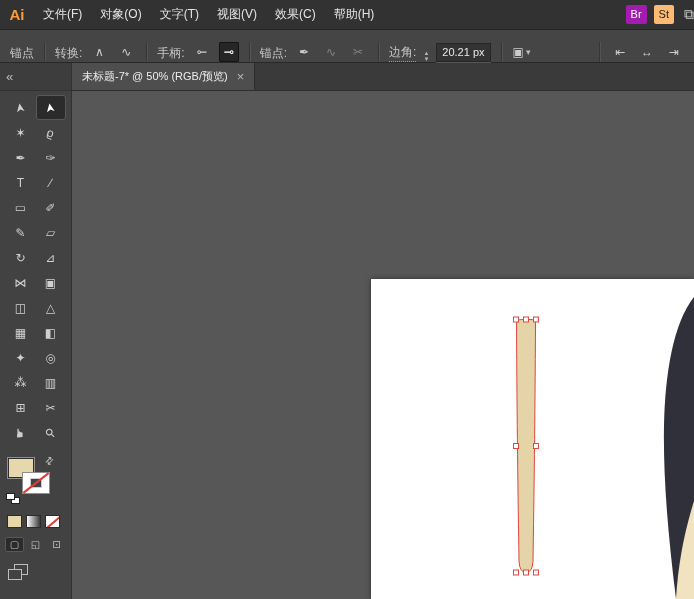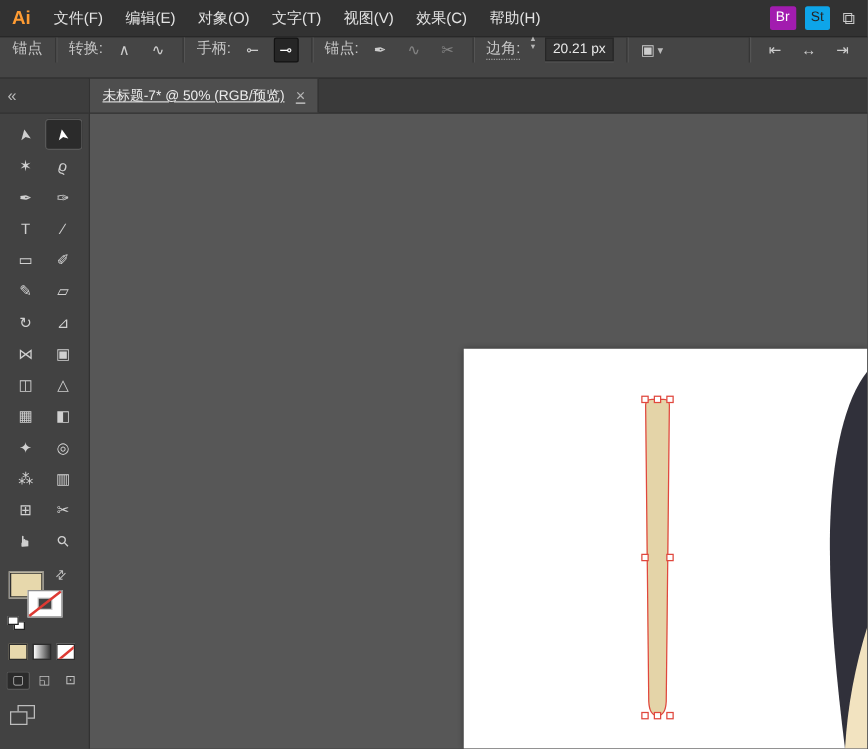--- a/index.html
+++ b/index.html
@@ -1,30 +1,30 @@
 <!DOCTYPE html>
 <html><head>
 <meta charset="utf-8">
 <style>
   *{margin:0;padding:0;box-sizing:border-box;}
   html,body{width:694px;height:599px;}
   body{background:#3c3c3c;font-family:"Liberation Sans","DejaVu Sans",sans-serif;font-size:12px;color:#d4d4d4;overflow:hidden;}
 
   
-  .menu-bar{height:30px;background:#323232;display:flex;align-items:center;padding-right:10px;border-bottom:1px solid #262626;}
+  .menu-bar{height:30px;background:#323232;display:flex;align-items:center;border-bottom:1px solid #262626;}
   .logo{width:34px;font-size:15px;font-weight:bold;text-align:center;}
   .menu-item{padding:0 9px;font-size:12px;color:#e3e3e3;line-height:29px;white-space:nowrap;cursor:default;text-align:right;}
   .spacer{flex:1;}
   .app-btn{height:19px;padding:0 5px;border-radius:2px;font-size:11px;line-height:19px;margin-left:7px;}
   .app-btn.br{background:#a21caf;color:#ffffff;}
-  .app-btn.st{background:#0ea5e9;color:#262626;}
+  .app-btn.st{background:#fdba74;color:#262626;}
   .ws-icon{margin-left:10px;font-size:14px;color:#c9c9c9;}
 
   
-  .control-bar{height:33px;background:#454545;border-bottom:1px solid #282828;display:flex;align-items:flex-start;padding:0 10px;gap:7px;}
+  .control-bar{height:33px;background:#454545;border-bottom:1px solid #282828;display:flex;align-items:flex-end;padding:0 10px;gap:7px;}
   .ctl-label{color:#c6c6c6;white-space:nowrap;font-size:12px;}
   .ctl-label.underline{border-bottom:1px dotted #9a9a9a;}
   .sep{width:1px;height:20px;background:#363636;box-shadow:1px 0 0 #545454;margin:0 3px;flex:0 0 auto;}
   .icon-btn{min-width:20px;height:20px;display:flex;align-items:center;justify-content:center;border-radius:2px;color:#cccccc;font-size:12px;}
   .icon-btn.active{background:#262626;box-shadow:inset 0 0 0 1px #131313;color:#ffffff;}
   .icon-btn.disabled{opacity:.45;}
   .flip{display:inline-block;transform:scaleX(-1);}
   .spin{display:flex;flex-direction:column;justify-content:center;gap:1px;color:#b5b5b5;}
   .spin span{font-size:6px;line-height:5px;}
   .value-box{background:#333333;border:1px solid #262626;box-shadow:0 1px 0 #565656;height:19px;line-height:17px;padding:0 5px;color:#e8e8e8;font-size:11px;min-width:52px;white-space:nowrap;}
@@ -59,35 +59,34 @@
 
   .mode-row{display:flex;gap:2px;margin:9px 0 0 5px;flex:0 0 auto;}
   .mode-btn{width:19px;height:15px;display:flex;align-items:center;justify-content:center;color:#c2c2c2;font-size:10px;border-radius:2px;}
   .mode-btn.active{background:#2b2b2b;box-shadow:inset 0 0 0 1px #585858;}
 
   .screen-mode{margin:12px 0 0 8px;position:relative;width:22px;height:17px;flex:0 0 auto;}
   .sm-back{position:absolute;left:6px;top:0;width:14px;height:11px;border:1px solid #bdbdbd;}
   .sm-front{position:absolute;left:0;top:5px;width:14px;height:11px;border:1px solid #bdbdbd;background:#424242;}
 
   
-  .right-col{flex:1;display:flex;flex-direction:column;min-width:0;text-decoration:underline;}
+  .right-col{flex:1;display:flex;flex-direction:column;min-width:0;}
   .tab-bar{height:28px;background:#3a3a3a;border-bottom:1px solid #2d2d2d;display:flex;}
   .tab{background:#4e4e4e;display:flex;align-items:center;gap:9px;padding:0 10px;font-size:11px;color:#ececec;border-right:1px solid #2d2d2d;white-space:nowrap;}
   .tab-close{color:#b5b5b5;font-size:13px;}
   .canvas{flex:1;position:relative;background:#575757;overflow:hidden;}
   .artboard{position:absolute;left:299px;top:188px;width:323px;height:320px;background:#ffffff;box-shadow:0 0 5px rgba(0,0,0,.45);}
   .overlay{position:absolute;left:0;top:0;}
 </style>
 </head>
 <body>
 
 <div class="menu-bar">
   <div class="logo" style="color: rgb(255, 156, 51);">Ai</div>
   <div class="menu-item">文件(F)</div>
-  <div class="menu-item">编辑(E)</div>
   <div class="menu-item">对象(O)</div>
   <div class="menu-item">文字(T)</div>
   <div class="menu-item">视图(V)</div>
   <div class="menu-item">效果(C)</div>
   <div class="menu-item">帮助(H)</div>
   <div class="spacer"></div>
   <div class="app-btn br">Br</div>
   <div class="app-btn st">St</div>
   <div class="ws-icon">⧉</div>
 </div>

